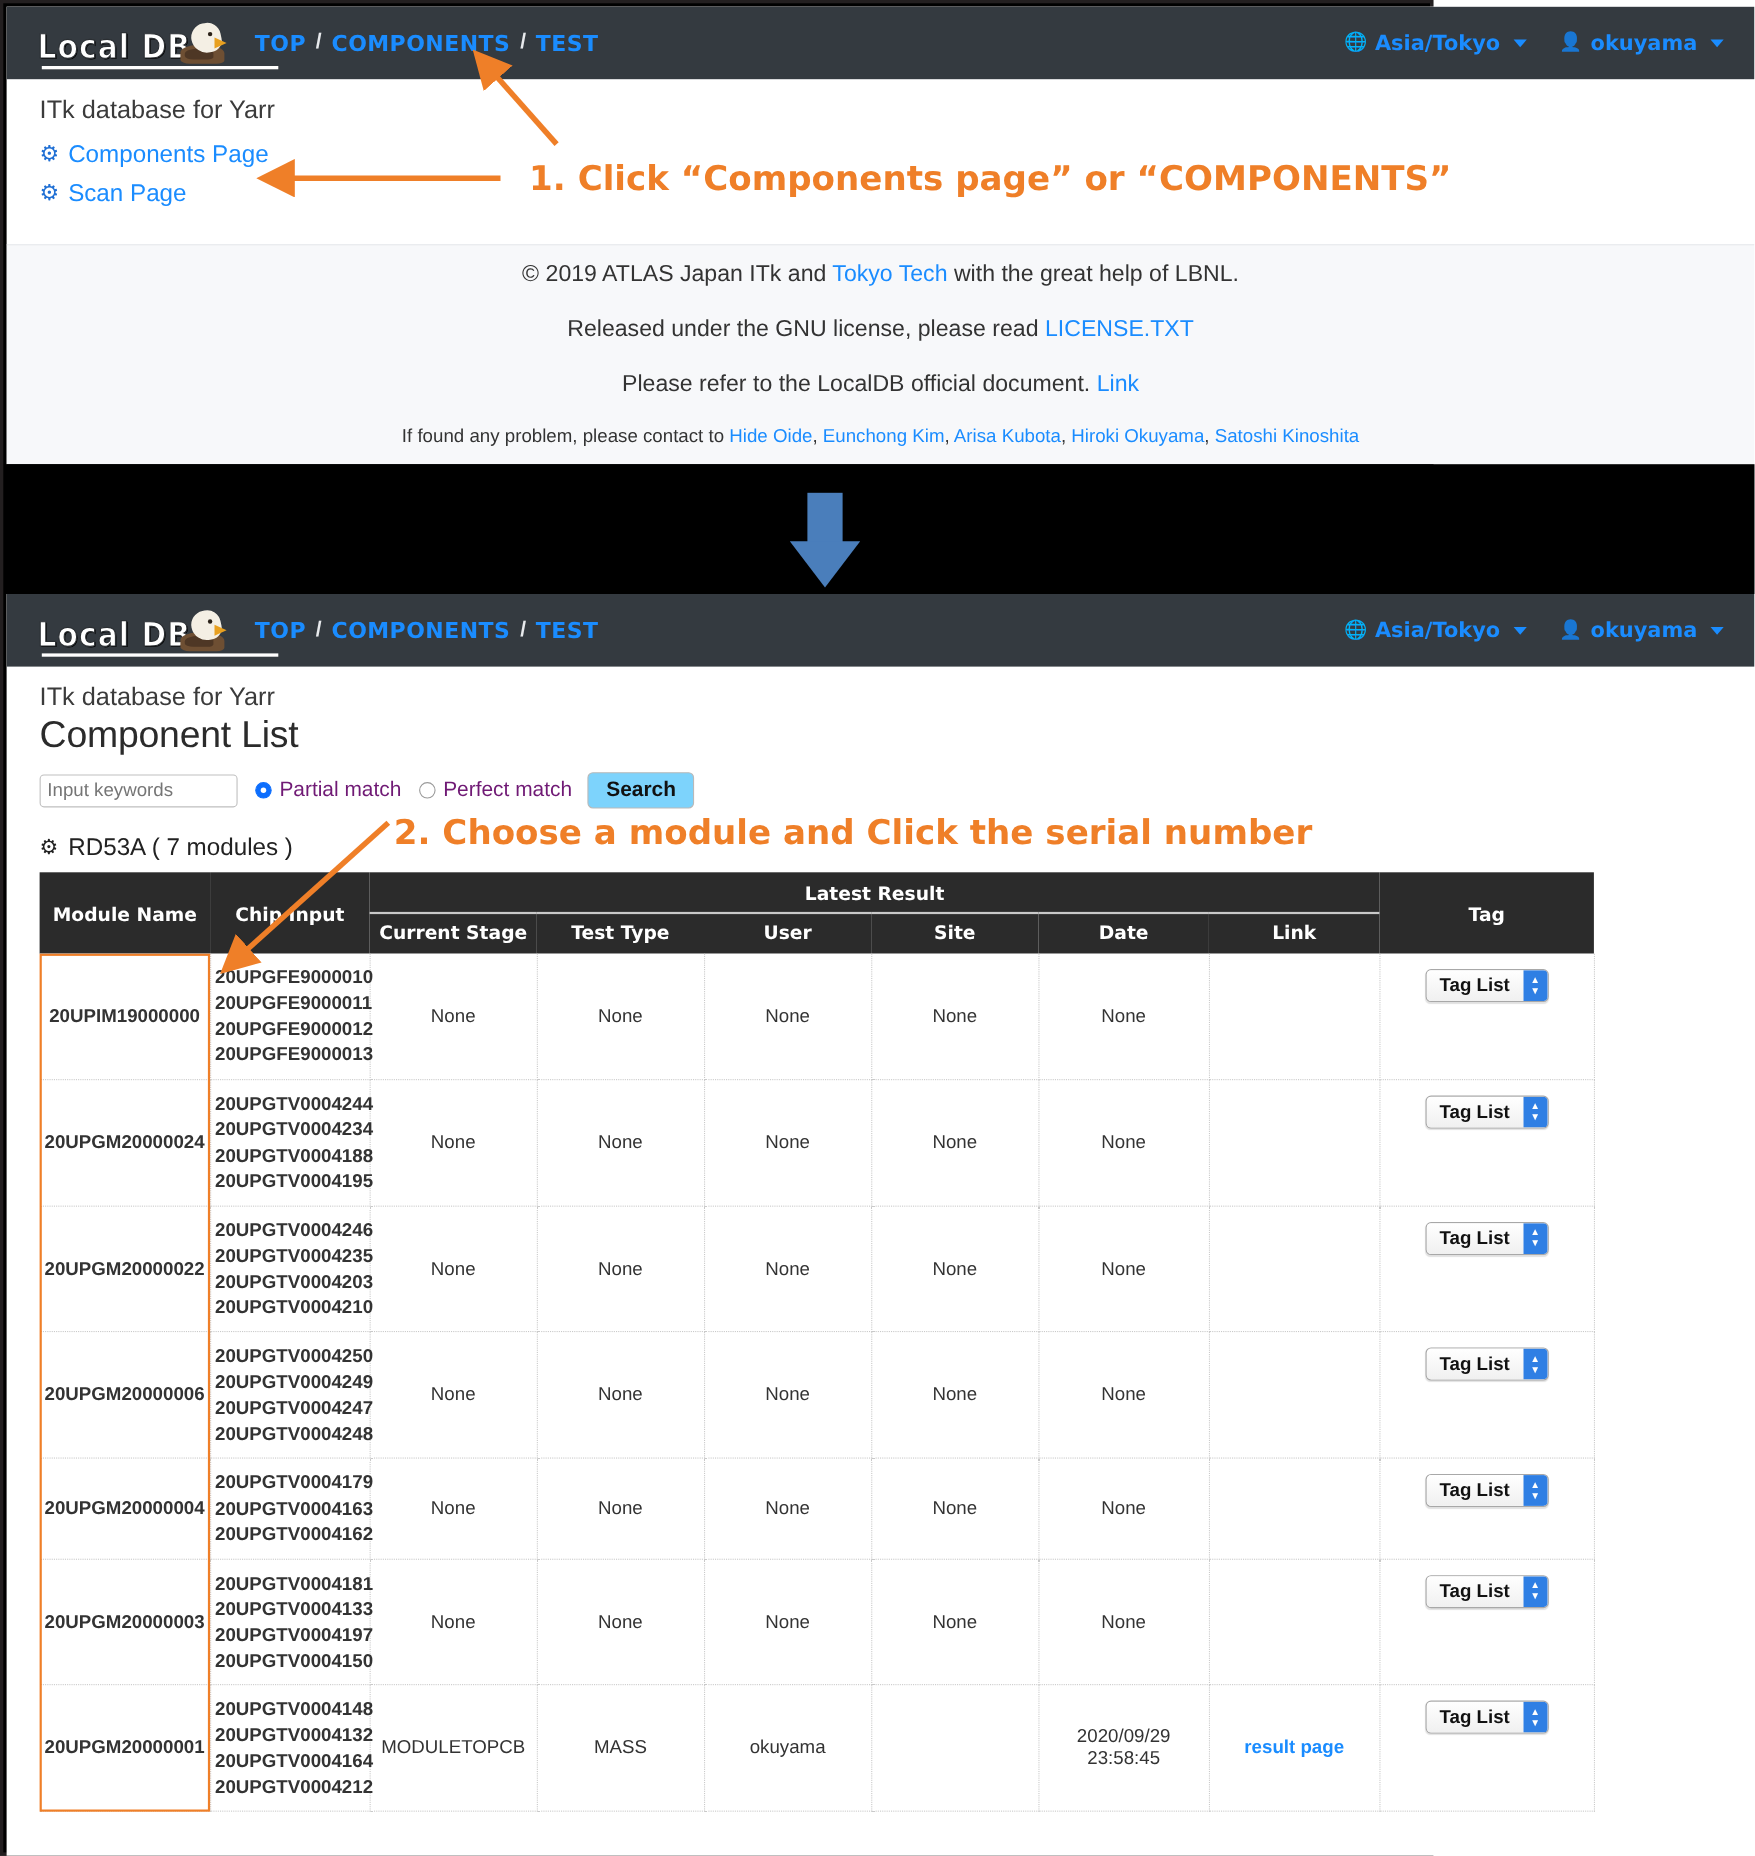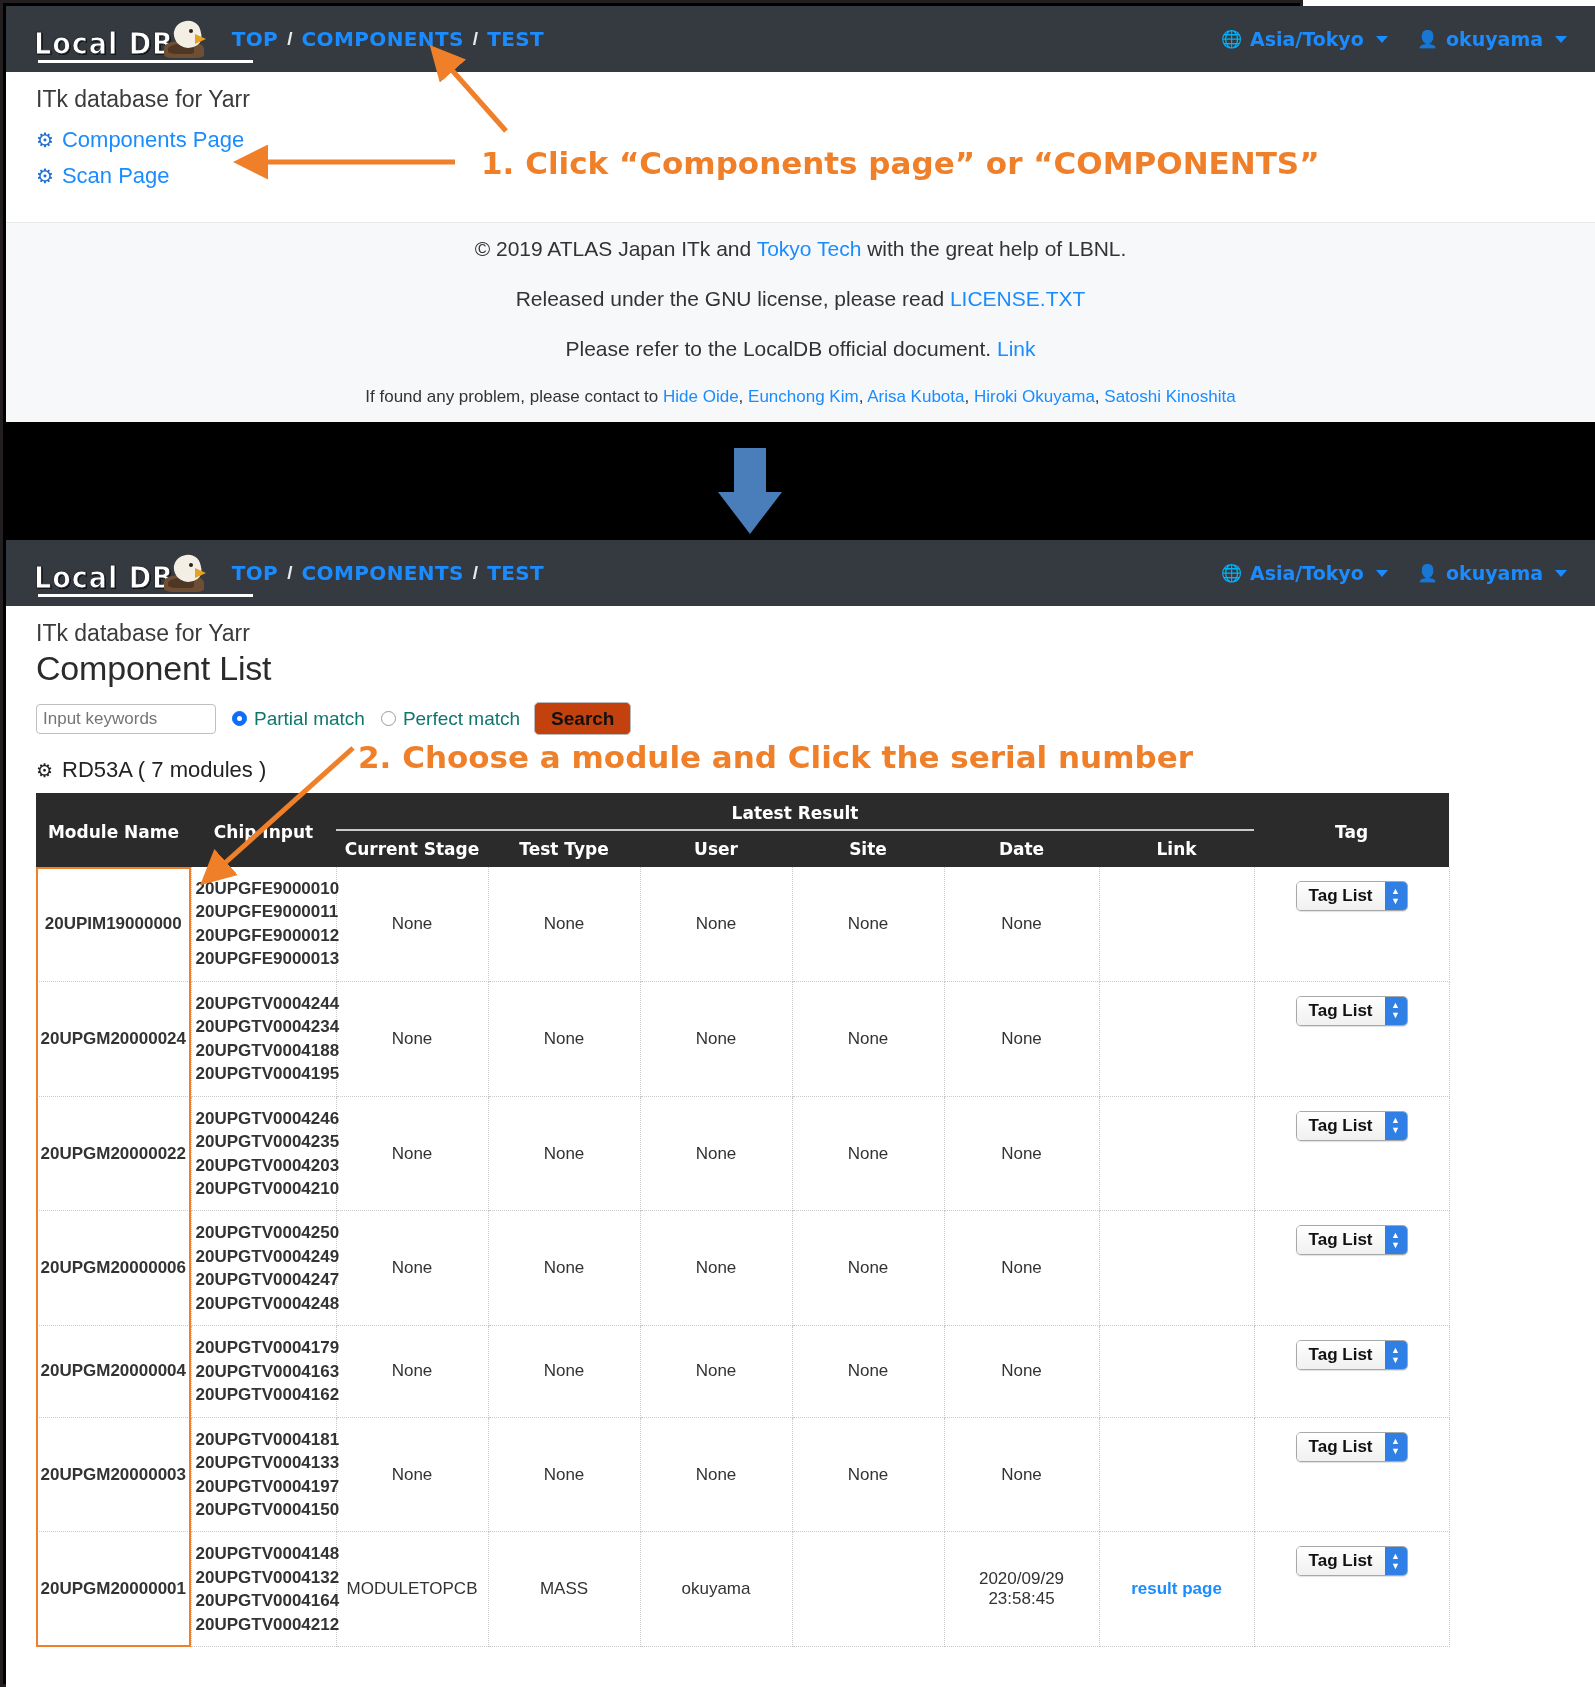--- a/index.html
+++ b/index.html
@@ -206,39 +206,39 @@
   .search-input {
     width: 180px; height: 30px;
     border: 1px solid #bfbfbf; border-radius: 4px;
     font-size: 17px; color: #7b7b7b;
     padding: 0 6px;
     font-family: "Liberation Sans", sans-serif;
     background: #fff;
   }
   .radio-wrap {
     display: flex; align-items: center; gap: 7px;
-    margin-left: 16px; font-size: 19px; color: #0f766e;
+    margin-left: 16px; font-size: 19px; color: #701a75;
   }
   .radio {
     width: 15px; height: 15px; border-radius: 50%;
     border: 1px solid #9a9a9a; background: #fff;
     display: inline-block; position: relative;
   }
   .radio.on {
     background: #0d6efd; border-color: #0d6efd;
   }
   .radio.on::after {
     content: ""; position: absolute;
     left: 4px; top: 4px; width: 5px; height: 5px;
     border-radius: 50%; background: #fff;
   }
   .search-btn {
     margin-left: 14px;
     height: 33px; padding: 0 16px;
-    background: #c2410c; border: 1px solid #b9b9b9; border-radius: 5px;
+    background: #7dd3fc; border: 1px solid #b9b9b9; border-radius: 5px;
     font-size: 19px; font-weight: bold; color: #111;
     font-family: "Liberation Sans", sans-serif;
     cursor: pointer;
   }
   .group-row {
     display: flex; align-items: center;
     margin-top: 22px; font-size: 22px; color: #222;
   }
   .group-row .gear { color: #222; font-size: 19px; margin-right: 9px; }
 

